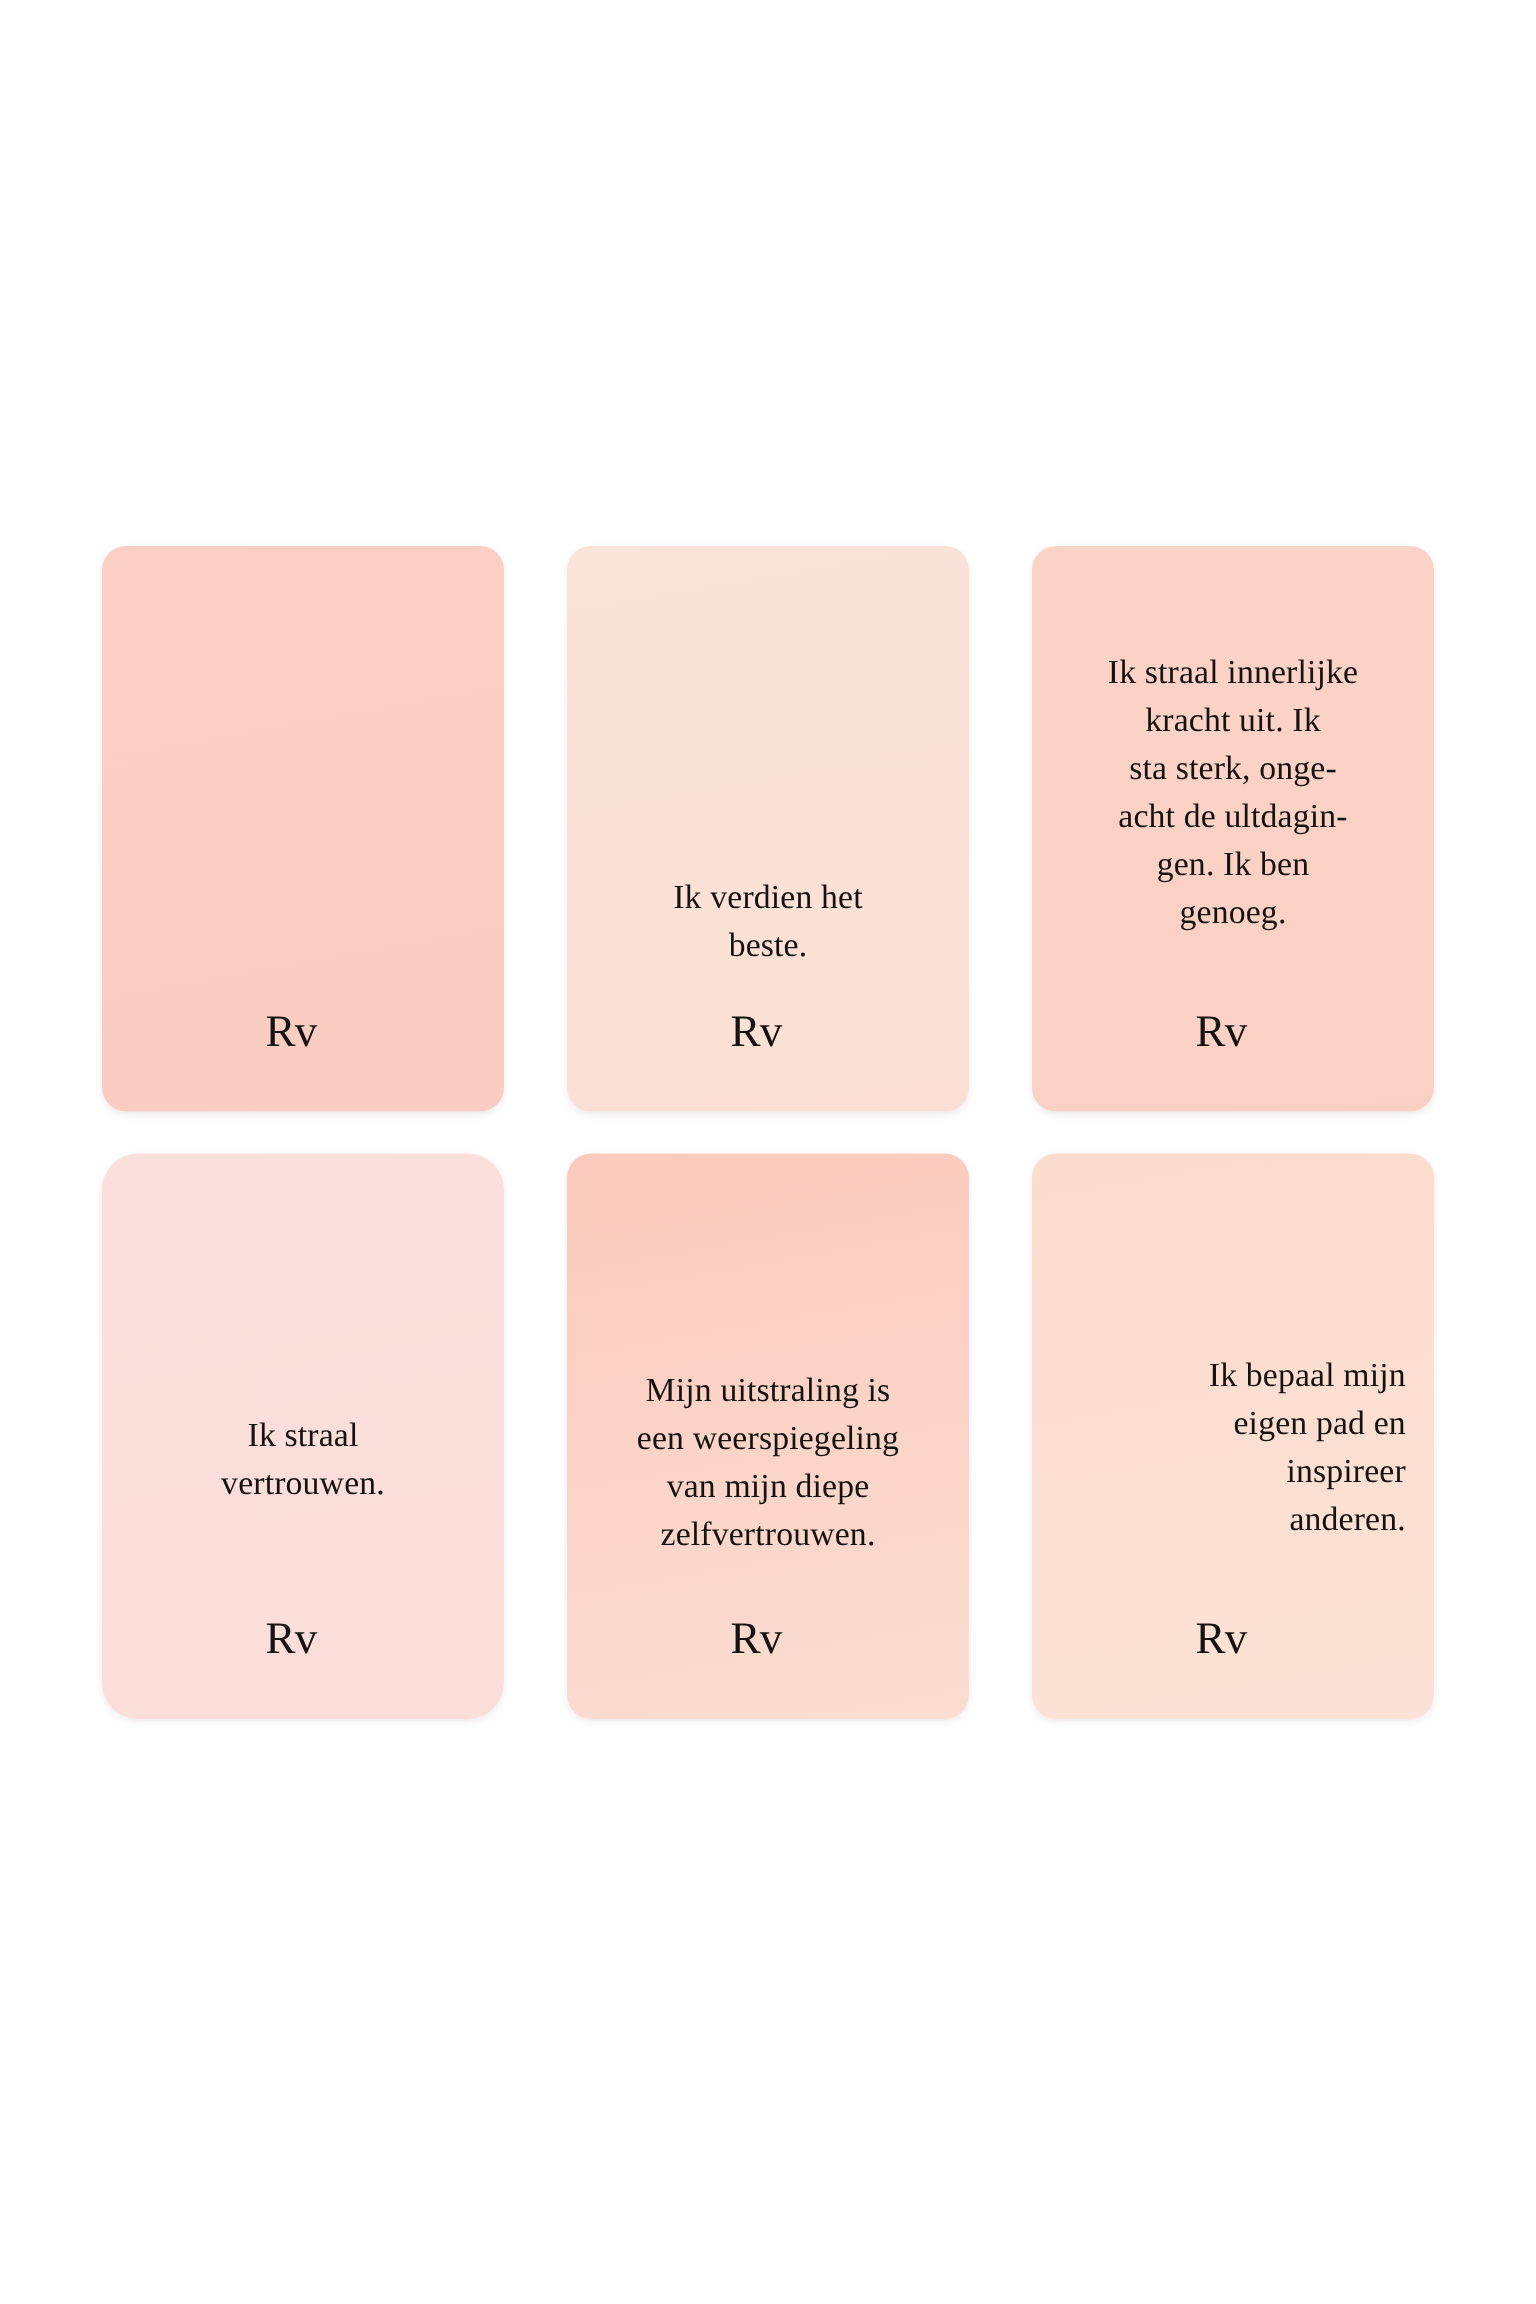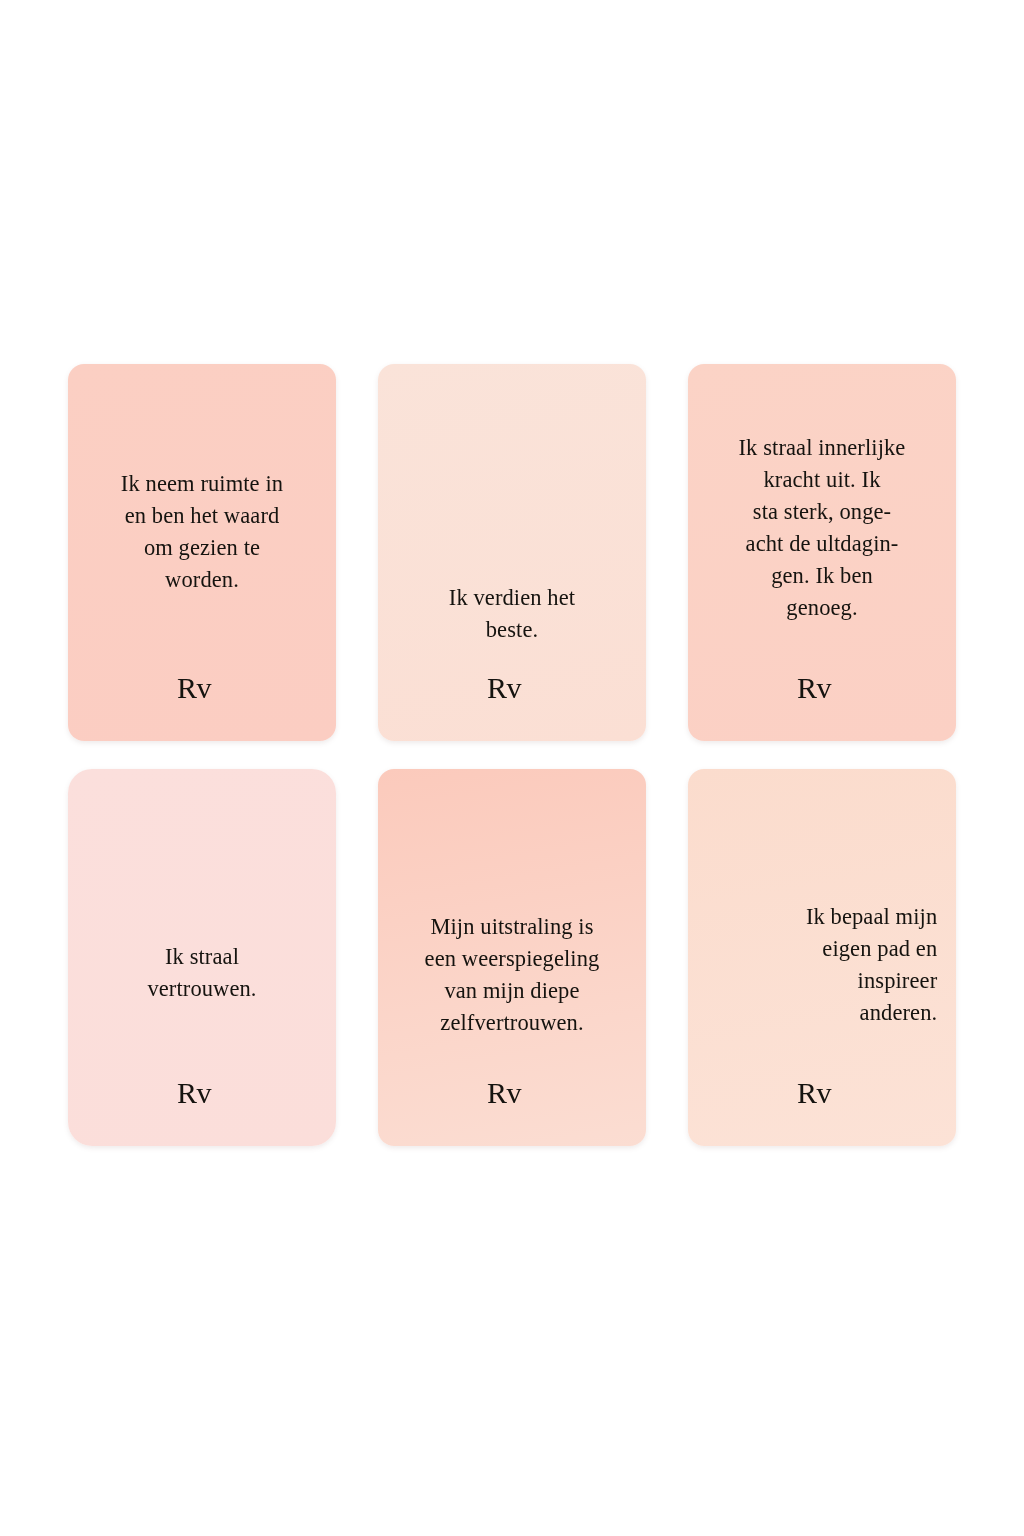--- a/index.html
+++ b/index.html
@@ -75,24 +75,20 @@
   .logo-e { bottom: 38px; }
   .logo-f { bottom: 38px; }
 </style>
 </head>
 <body style="background: rgb(255, 255, 255);">
 
 <div class="page">
   <div class="card-grid">
 
     <div class="card" style="background: linear-gradient(170deg, rgb(251, 207, 195) 0%, rgb(251, 205, 194) 100%);">
-      <div class="card-text pos-a">Ik neem ruimte in
-en ben het waard
-om gezien te
-worden.</div>
       <div class="card-logo logo-a">Rv</div>
     </div>
 
     <div class="card" style="background: linear-gradient(170deg, rgb(250, 227, 217) 0%, rgb(251, 223, 212) 100%); justify-content: center;">
       <div class="card-text pos-b">Ik verdien het
 beste.</div>
       <div class="card-logo logo-b">Rv</div>
     </div>
 
     <div class="card" style="background: linear-gradient(170deg, rgb(251, 211, 198) 0%, rgb(251, 208, 196) 100%);">

